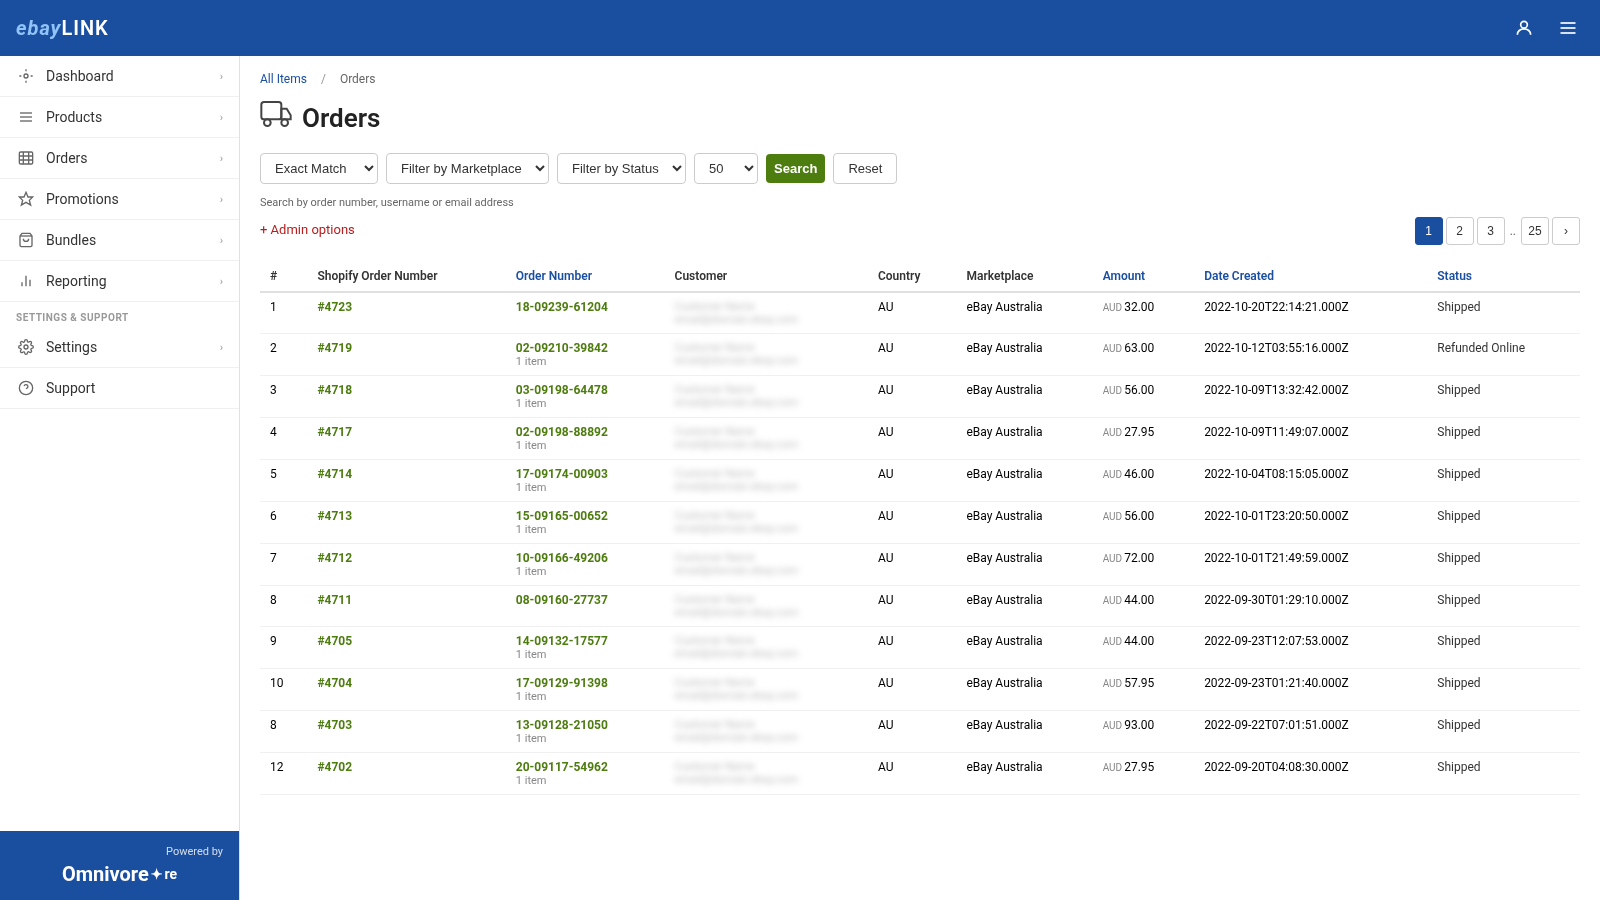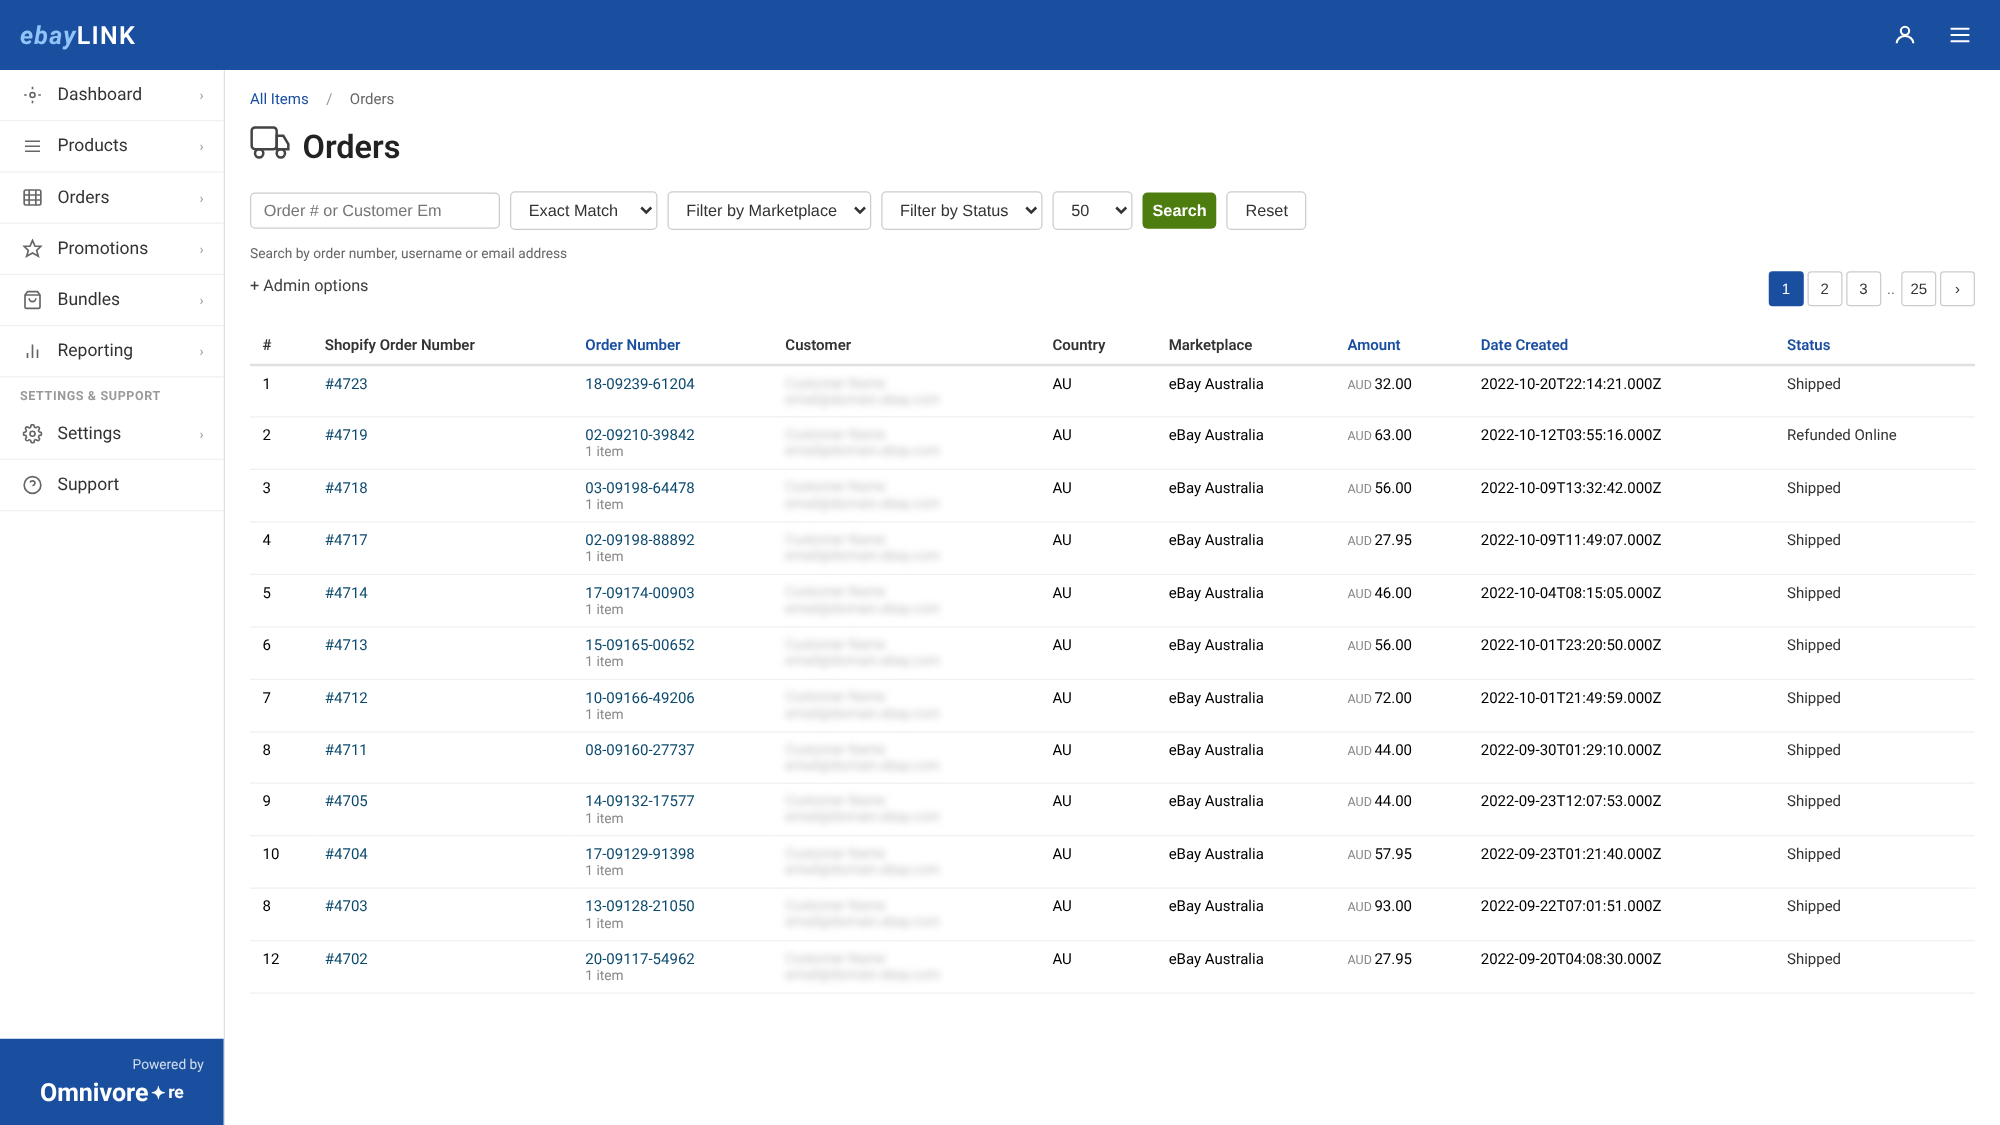--- a/index.html
+++ b/index.html
@@ -41,21 +41,21 @@
 
     
     .main-layout {
       display: flex;
       flex: 1;
       overflow: hidden;
     }
 
     
     .sidebar {
-      width: 180px;
+      width: 240px;
       background: white;
       border-right: 1px solid #e0e0e0;
       display: flex;
       flex-direction: column;
       flex-shrink: 0;
       overflow-y: auto;
     }
     .nav-item {
       display: flex;
       align-items: center;
@@ -164,21 +164,21 @@
     }
     .filter-hint {
       font-size: 11px;
       color: #666;
       margin-bottom: 8px;
       margin-top: 12px;
     }
 
     
     .admin-options-link {
-      color: #404040;
+      color: #b91c1c;
       font-size: 13px;
       cursor: pointer;
       text-decoration: none;
       display: inline-block;
       margin-bottom: 12px;
     }
 
     
     .pagination-row {
       display: flex;
@@ -220,21 +220,21 @@
       color: #333;
       font-weight: 600;
       white-space: nowrap;
     }
     .orders-table th.blue { color: #1a4fa0; }
     .orders-table td {
       padding: 7px 10px;
       border-bottom: 1px solid #f0f0f0;
       vertical-align: top;
     }
-    .order-link { color: #0c4a6e; text-decoration: none; }
+    .order-link { color: #4d7c0f; text-decoration: none; font-weight: bold; }
     .item-count { font-size: 11px; color: #888; }
     .blurred { color: #bbb; font-size: 11px; filter: blur(3px); user-select: none; }
     .amount-currency { font-size: 10px; color: #888; margin-right: 2px; }
     .status-shipped { color: #333; }
     .status-refunded { color: #333; }
   </style>
 </head>
 <body>
 
 <div class="top-header">
@@ -374,21 +374,20 @@
             <rect x="1" y="3" width="15" height="13" rx="2"></rect>
             <path d="M16 8h4l3 5v3h-7V8z"></path>
             <circle cx="5.5" cy="18.5" r="2.5"></circle>
             <circle cx="18.5" cy="18.5" r="2.5"></circle>
           </svg>
       </span>
       <span class="page-title">Orders</span>
     </div>
 
     <div class="filter-row">
-      <input type="text" class="filter-input" placeholder="Order # or Customer Em" style="">
       <select class="filter-select">
         <option>Exact Match</option>
         <option>Partial Match</option>
       </select>
       <select class="filter-select">
         <option>Filter by Marketplace</option>
       </select>
       <select class="filter-select">
         <option>Filter by Status</option>
       </select>

